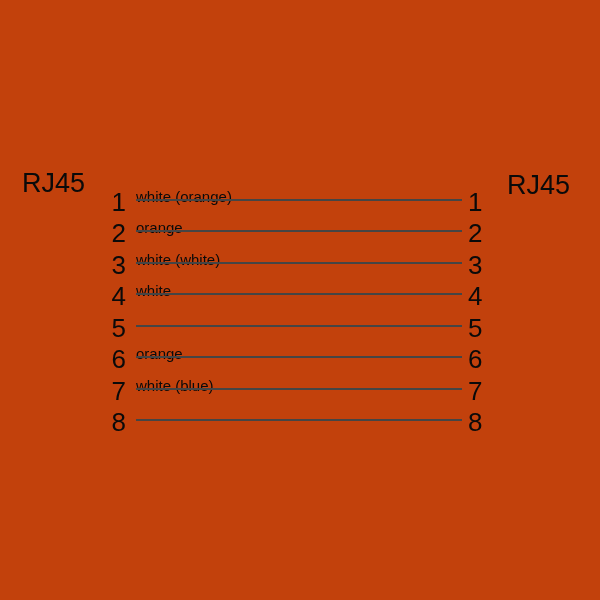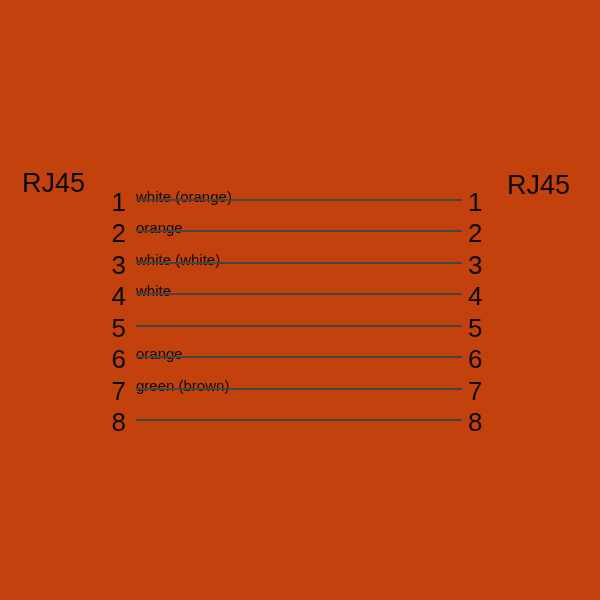--- a/index.html
+++ b/index.html
@@ -115,21 +115,21 @@
 
     <div class="wire-row">
       <span class="pin pin-left">6</span>
       <span class="wire-label">orange</span>
       <div class="wire-line"></div>
       <span class="pin pin-right">6</span>
     </div>
 
     <div class="wire-row">
       <span class="pin pin-left">7</span>
-      <span class="wire-label">green (brown)</span>
+      <span class="wire-label">white (blue)</span>
       <div class="wire-line"></div>
       <span class="pin pin-right">7</span>
     </div>
 
     <div class="wire-row">
       <span class="pin pin-left">8</span>
       <div class="wire-line"></div>
       <span class="pin pin-right">8</span>
     </div>
 

